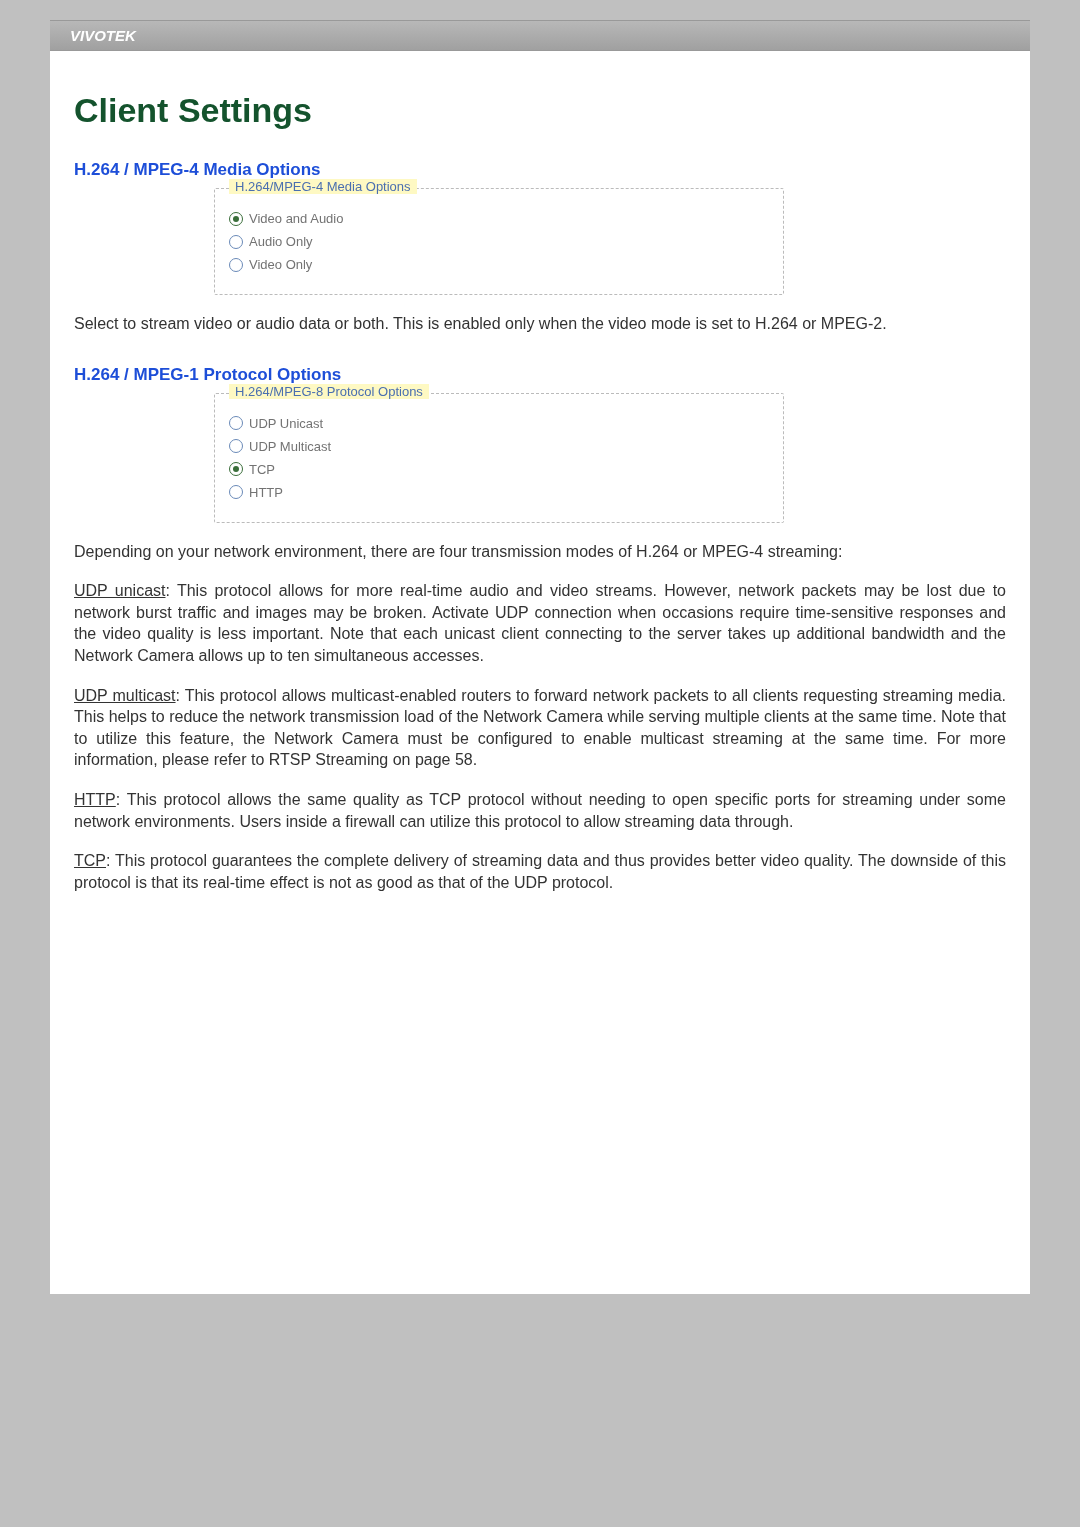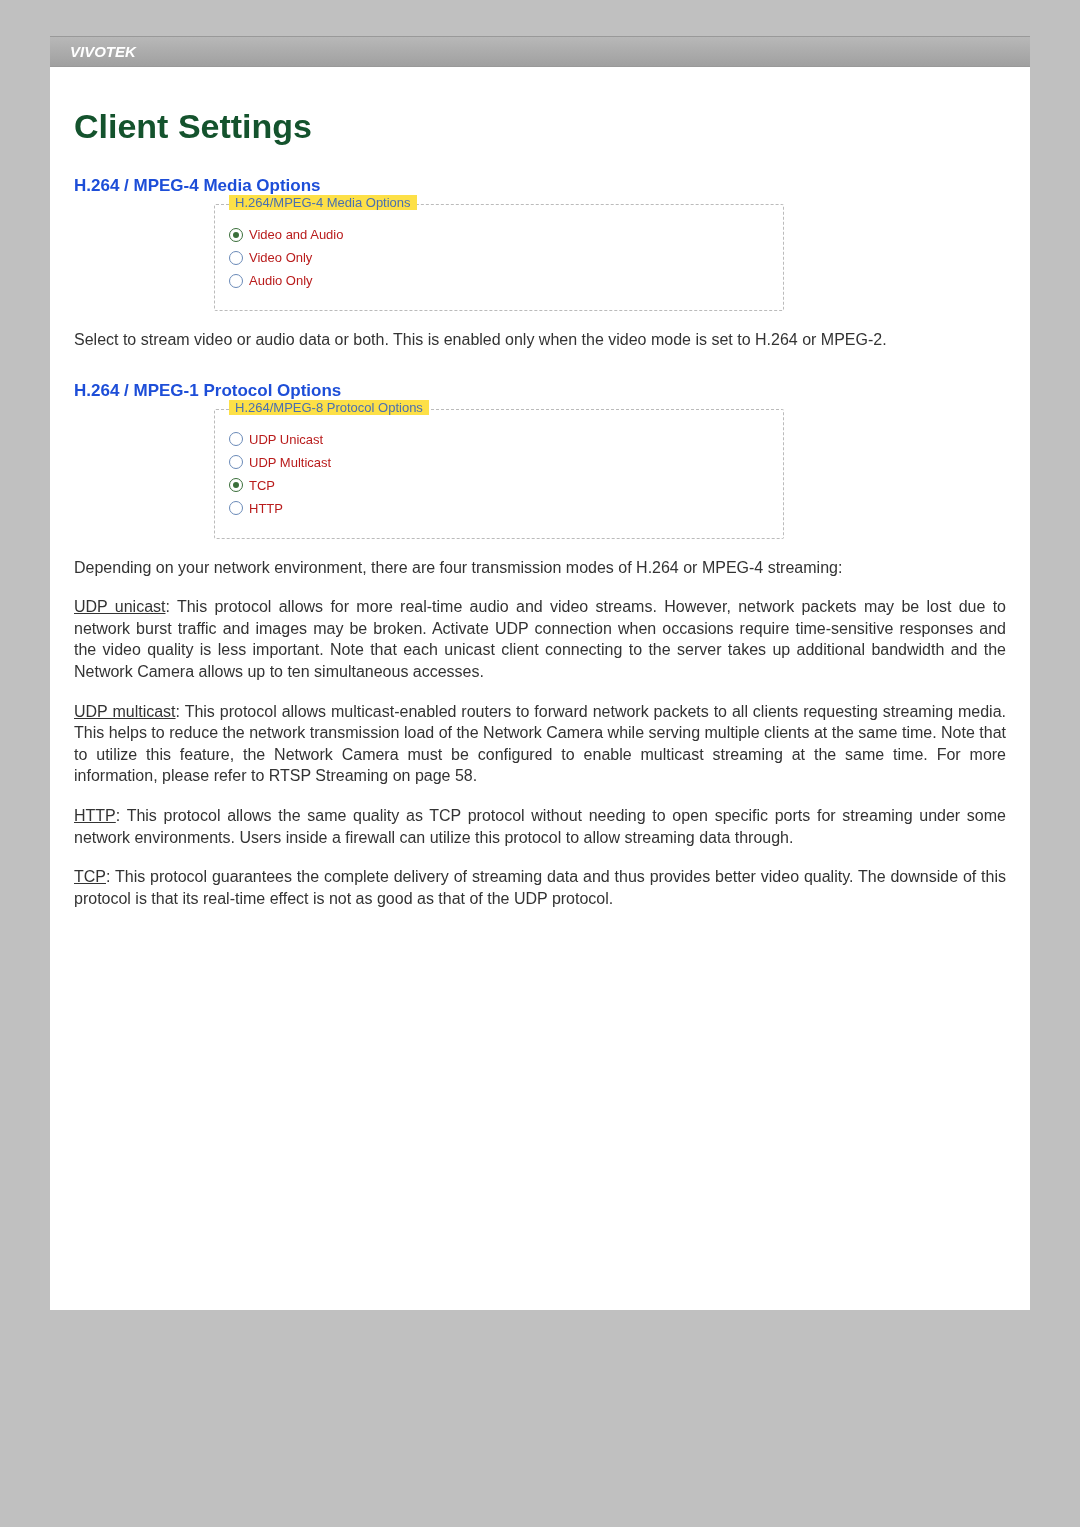--- a/index.html
+++ b/index.html
@@ -5,21 +5,21 @@
   html, body {
     margin: 0;
     padding: 0;
     background: #c0c0c0;
     font-family: Arial, Helvetica, sans-serif;
     font-size: 16px;
     color: #333;
   }
   .page {
     width: 980px;
-    margin: 36px auto 60px auto;
+    margin: 20px auto 60px auto;
     background: #fff;
     padding: 0 0 200px 0;
     box-shadow: 0 0 0 rgba(0,0,0,0);
   }
   .header-bar {
     background: #a9a9a9;
     background: linear-gradient(#b8b8b8, #a0a0a0);
     padding: 6px 20px;
     color: #fff;
     font-style: italic;
@@ -55,32 +55,32 @@
     width: 540px;
     border: 1px dashed #bbb;
     position: relative;
     padding: 18px 14px 14px 14px;
     border-radius: 2px;
   }
   .fieldset-img .legend {
     position: absolute;
     top: -10px;
     left: 14px;
-    background: #fde047;
+    background: #fef9c3;
     padding: 0 6px;
     color: #4a6fb0;
     font-size: 13px;
   }
   .opt {
     display: flex;
     align-items: center;
     gap: 6px;
     margin: 4px 0 8px 0;
     font-size: 13px;
-    color: #b91c1c;
+    color: #737373;
   }
   .radio {
     width: 12px;
     height: 12px;
     border: 1px solid #6a8ab8;
     border-radius: 50%;
     display: inline-flex;
     align-items: center;
     justify-content: center;
     background: #fff;
@@ -126,25 +126,25 @@
 
     <div class="fieldset-img">
       <span class="legend">H.264/MPEG-4 Media Options</span>
 
       <div class="opt">
         <span class="radio checked"></span>
         <span>Video and Audio</span>
       </div>
       <div class="opt">
         <span class="radio"></span>
-        <span>Video Only</span>
+        <span>Audio Only</span>
       </div>
       <div class="opt">
         <span class="radio"></span>
-        <span>Audio Only</span>
+        <span>Video Only</span>
       </div>
     </div>
 
     <p class="body">Select to stream video or audio data or both. This is enabled only when the video mode is set to H.264 or MPEG-2.</p>
 
     <h2 class="section">H.264 / MPEG-1 Protocol Options</h2>
 
     <div class="fieldset-img">
       <span class="legend">H.264/MPEG-8 Protocol Options</span>
 

